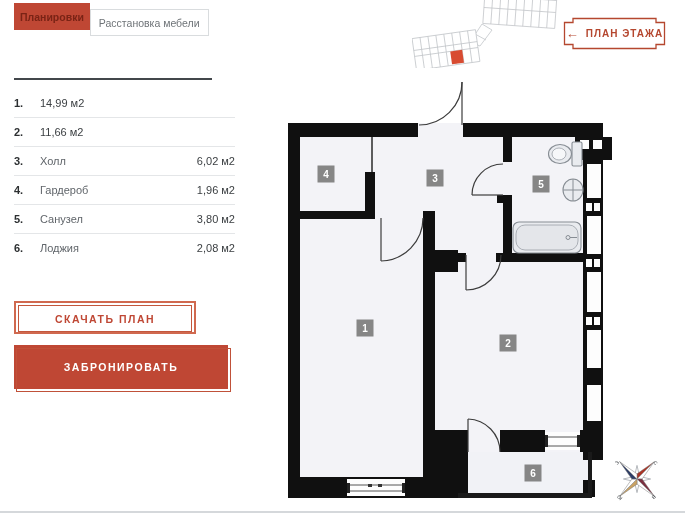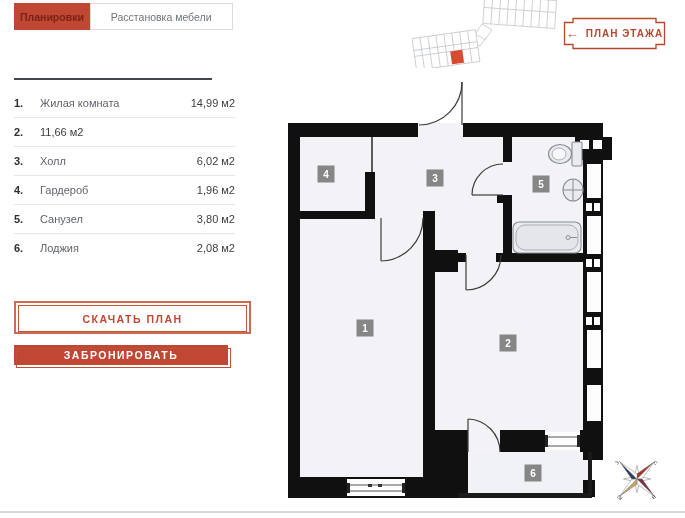--- a/index.html
+++ b/index.html
@@ -5,43 +5,43 @@
   html,body{margin:0;padding:0;background:#fff;}
   body{width:685px;height:518px;position:relative;overflow:hidden;
        font-family:"Liberation Sans",sans-serif;-webkit-font-smoothing:antialiased;}
   .stage{position:absolute;inset:0;}
 
   
   .tabs{position:absolute;left:14px;top:3px;display:flex;}
   .tab{height:27px;display:flex;align-items:center;justify-content:center;
        font-size:10.5px;cursor:pointer;box-sizing:border-box;}
   .tab.active{background:#bf4734;color:#7a2315;font-weight:bold;padding:0 6px;}
-  .tab.inactive{background:#fff;color:#6f7478;border:1px solid #d9dcde;padding:0 20px;}
+  .tab.inactive{background:#fff;color:#6f7478;border:1px solid #d9dcde;padding:0 8px;margin-top:6px;}
 
   
   .title{position:absolute;left:14px;top:44px;font-size:22px;font-weight:bold;
          color:#2d3033;letter-spacing:.3px;}
   .title-rule{position:absolute;left:14px;top:78px;width:198px;height:2px;background:#43474b;}
 
   
   .room-list{position:absolute;left:14px;top:89px;width:221px;}
   .room-row{display:flex;align-items:center;height:28px;border-bottom:1px solid #e4e6e8;
             font-size:11px;}
   .room-row:last-child{border-bottom:none;}
   .room-num{width:26px;font-weight:bold;color:#2c2f31;}
   .room-name{flex:1;color:#60656a;}
   .room-area{color:#3a3e41;}
 
   
-  .btn-dl{position:absolute;left:14px;top:301px;width:237px;height:33px;background:#fff;
+  .btn-dl{position:absolute;left:14px;top:301px;width:182px;height:33px;background:#fff;
           border:2px solid #d0694f;box-sizing:border-box;padding:2px;cursor:pointer;}
   .btn-dl .inner{border:1px solid #c3573d;height:100%;display:flex;align-items:center;
           justify-content:center;color:#bf4734;font-size:10.5px;font-weight:bold;
           letter-spacing:1.5px;}
-  .btn-book{position:absolute;left:14px;top:345px;width:214px;height:20px;background:#bf4734;
+  .btn-book{position:absolute;left:14px;top:345px;width:214px;height:44px;background:#bf4734;
           color:#fff;font-size:10.5px;font-weight:bold;letter-spacing:1.5px;display:flex;
           align-items:center;justify-content:center;cursor:pointer;}
   .btn-book::after{content:"";position:absolute;left:2px;top:3px;right:-3px;bottom:-3px;
           border:1px solid #c05139;pointer-events:none;}
 
   
   .mini-map{position:absolute;left:412px;top:0;width:146px;height:68px;cursor:pointer;}
 
   
   .floor-btn{position:absolute;left:563px;top:17px;width:103px;height:33px;cursor:pointer;}
@@ -67,21 +67,20 @@
   <div class="tabs">
     <div class="tab active">Планировки</div>
     <div class="tab inactive">Расстановка мебели</div>
   </div>
 
   <div class="title-rule"></div>
 
   <div class="room-list">
     <div class="room-row">
       <span class="room-num">1.</span>
-      <span class="room-name">Жилая комната</span>
       <span class="room-area">14,99 м2</span>
     </div>
     <div class="room-row">
       <span class="room-num">2.</span>
       <span class="room-area">11,66 м2</span>
     </div>
     <div class="room-row">
       <span class="room-num">3.</span>
       <span class="room-name">Холл</span>
       <span class="room-area">6,02 м2</span>

